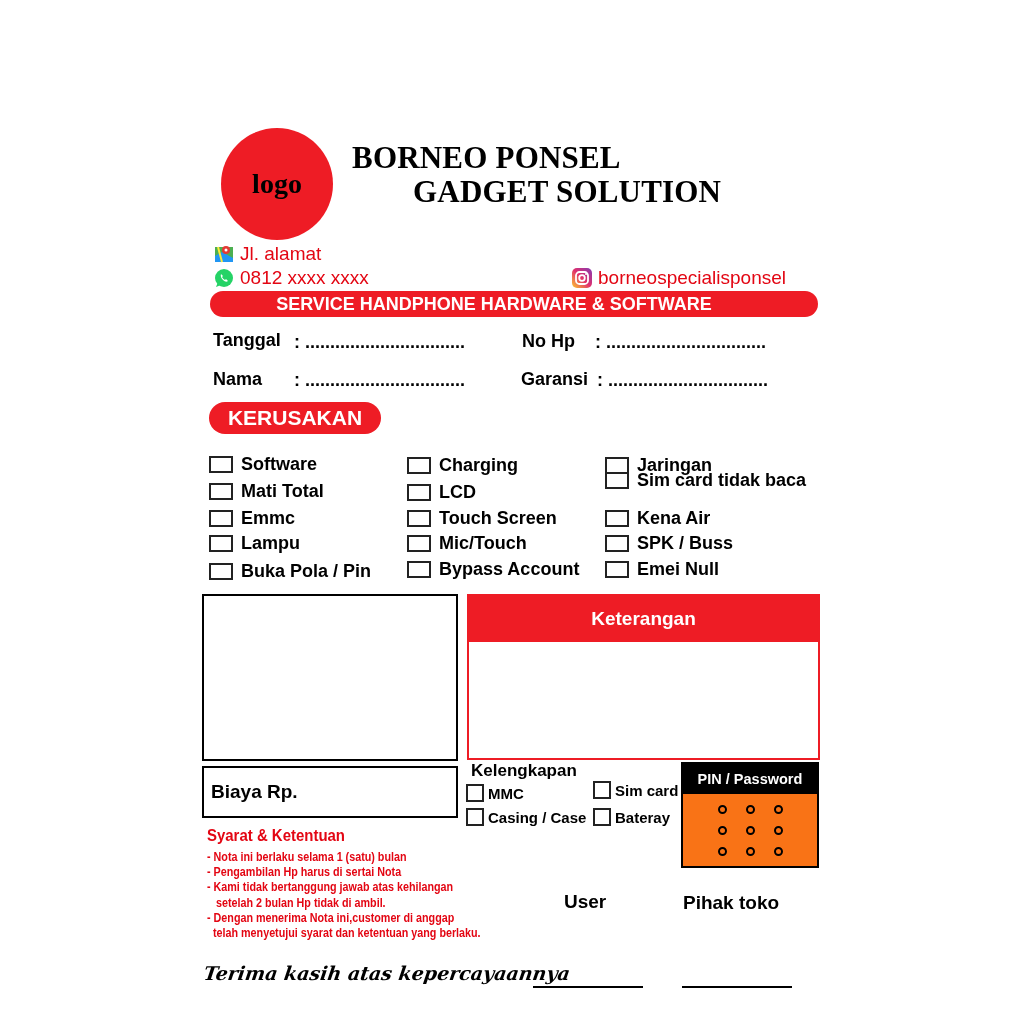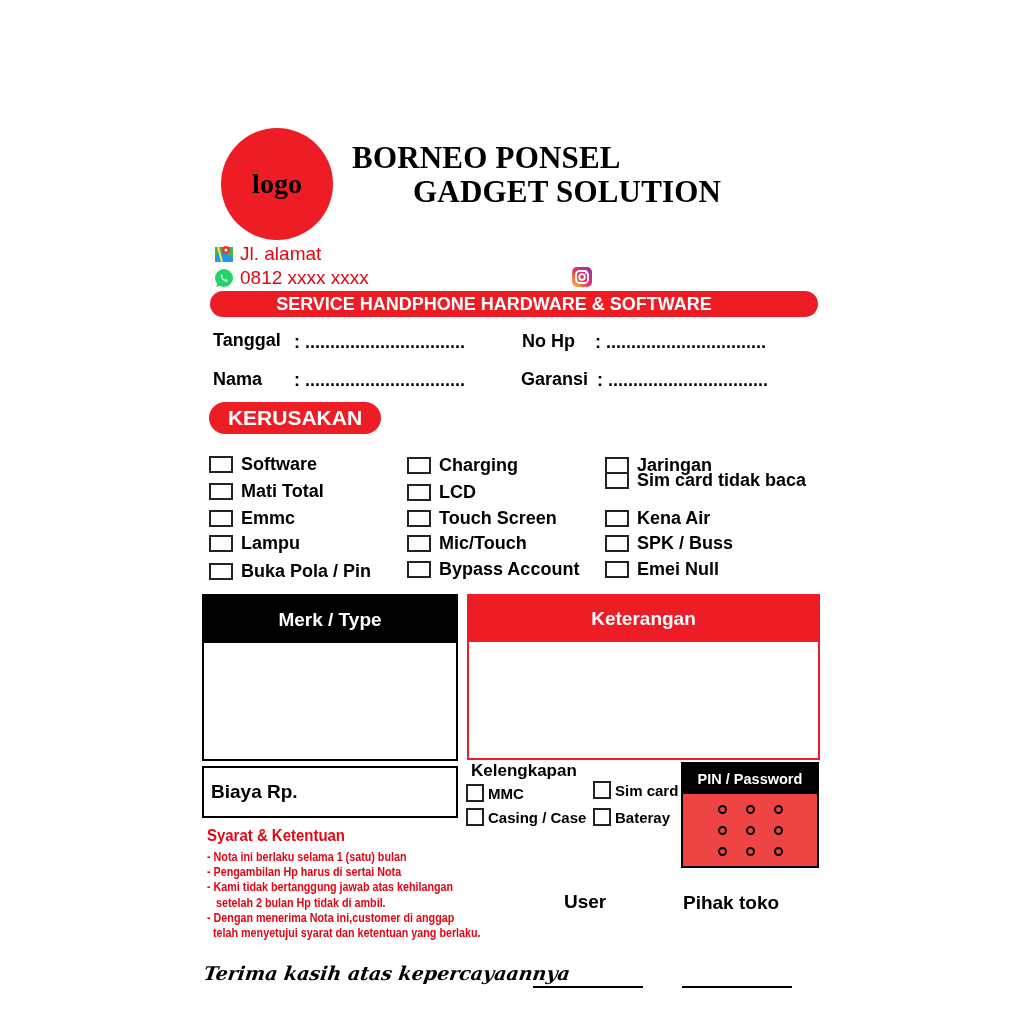--- a/index.html
+++ b/index.html
@@ -70,20 +70,21 @@
             <stop offset="0.5" stop-color="#e1306c"></stop>
             <stop offset="1" stop-color="#833ab4"></stop>
           </linearGradient>
         </defs>
         <rect x="0" y="0" width="20" height="20" rx="5" fill="url(#ig)"></rect>
         <rect x="4" y="4" width="12" height="12" rx="3.5" fill="none" stroke="#fff" stroke-width="1.8"></rect>
         <circle cx="10" cy="10" r="2.8" fill="none" stroke="#fff" stroke-width="1.8"></circle>
         <circle cx="14" cy="6" r="1" fill="#fff"></circle>
       </svg>
   </span>
+  <span>borneospecialisponsel</span>
 </div>
 
 <div class="abs banner">SERVICE HANDPHONE HARDWARE &amp; SOFTWARE</div>
 
 <div class="abs field" style="left:213px; top:330px;">Tanggal</div>
 <div class="abs field" style="left:294px; top:332px;">: ................................</div>
 <div class="abs field" style="left:522px; top:331px;">No Hp</div>
 <div class="abs field" style="left:595px; top:332px;">: ................................</div>
 
 <div class="abs field" style="left:213px; top:369px;">Nama</div>
@@ -150,21 +151,20 @@
 <div class="chk" style="left:605px; top:533px;">
     <span class="box"></span>
     <span>SPK / Buss</span>
   </div>
 <div class="chk" style="left:605px; top:559px;">
     <span class="box"></span>
     <span>Emei Null</span>
   </div>
 
 <div class="abs panel" style="left:202px; top:594px; width:256px; height:167px;">
-  <div class="panel-head" style="background:#000; height:47px;">Merk / Type</div>
   <div style="height:116px;"></div>
 </div>
 
 <div class="abs panel" style="left:467px; top:594px; width:353px; height:166px; border-color:#ee1c25;">
   <div class="panel-head" style="background:#ee1c25; height:46px;">Keterangan</div>
   <div style="height:116px;"></div>
 </div>
 
 <div class="abs panel" style="left:202px; top:766px; width:256px; height:52px; display:flex; align-items:center; padding-left:7px;">
   <span style="font-weight:bold; font-size:19px;">Biaya Rp.</span>
@@ -181,21 +181,21 @@
   </div>
 <div class="small-chk" style="left:593px; top:781px;">
     <span class="small-box"></span>
     <span>Sim card</span>
   </div>
 <div class="small-chk" style="left:593px; top:808px;">
     <span class="small-box"></span>
     <span>Bateray</span>
   </div>
 
-<div class="abs" style="left:681px; top:762px; width:138px; height:106px; border:2px solid #000; box-sizing:border-box; background:#ef4444;">
+<div class="abs" style="left:681px; top:762px; width:138px; height:106px; border:2px solid #000; box-sizing:border-box; background:#f97316;">
   <div style="background:#000; color:#fff; font-weight:bold; font-size:14.5px; height:30px; display:flex; align-items:center; justify-content:center;">PIN / Password</div>
   <div style="display:grid; grid-template-columns:repeat(3, 9px); column-gap:19px; row-gap:12px; justify-content:center; padding-top:11px;">
     <span class="dot"></span>
       <span class="dot"></span>
       <span class="dot"></span>
     <span class="dot"></span>
       <span class="dot"></span>
       <span class="dot"></span>
     <span class="dot"></span>
       <span class="dot"></span>

